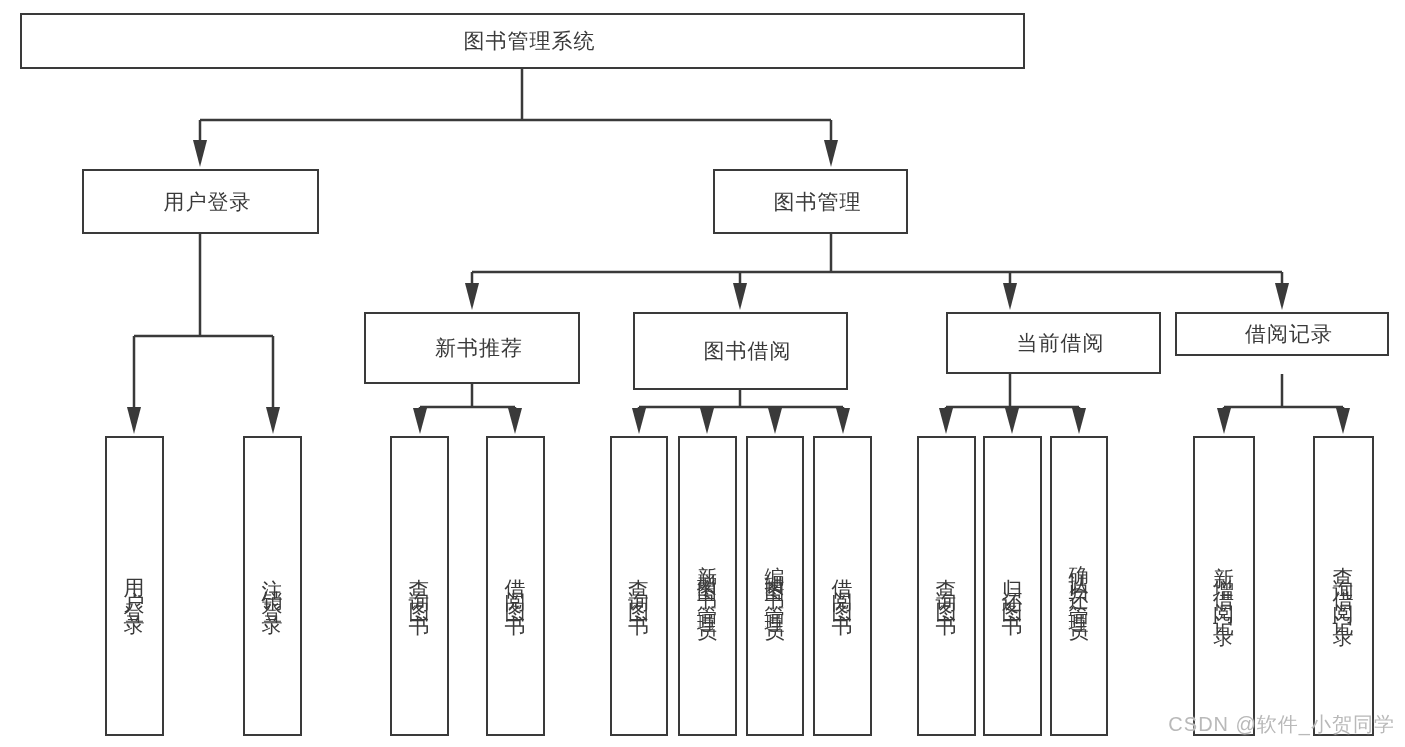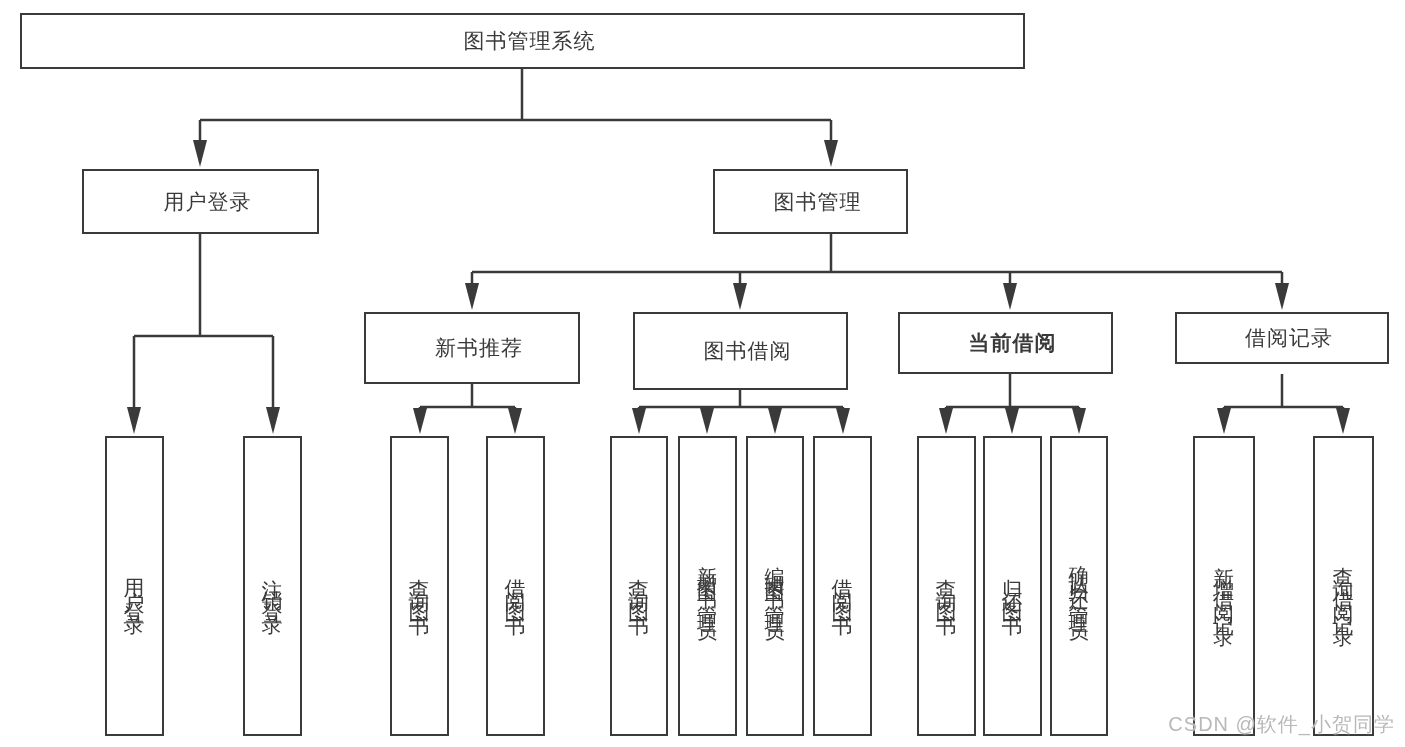--- a/index.html
+++ b/index.html
@@ -124,24 +124,24 @@
   <div class="node" style="left:713px;top:169px;width:195px;height:65px;">
     <span>图书管理</span>
   </div>
 
   <div class="node" style="left:364px;top:312px;width:216px;height:72px;">
     <span>新书推荐</span>
   </div>
   <div class="node" style="left:633px;top:312px;width:215px;height:78px;">
     <span>图书借阅</span>
   </div>
-  <div class="node" style="left:898px;top:312px;width:215px;height:62px;font-weight:bold;">
+  <div class="node" style="left:946px;top:312px;width:215px;height:62px;">
     <span>当前借阅</span>
   </div>
-  <div class="node" style="left:1175px;top:312px;width:214px;height:52px;">
+  <div class="node" style="left:1175px;top:312px;width:214px;height:44px;">
     <span>借阅记录</span>
   </div>
 
   <div class="vnode" style="left:105px;top:436px;width:59px;height:300px;">
     <span class="vtext">用户登录</span>
   </div>
   <div class="vnode" style="left:243px;top:436px;width:59px;height:300px;">
     <span class="vtext">注销登录</span>
   </div>
   <div class="vnode" style="left:390px;top:436px;width:59px;height:300px;">

